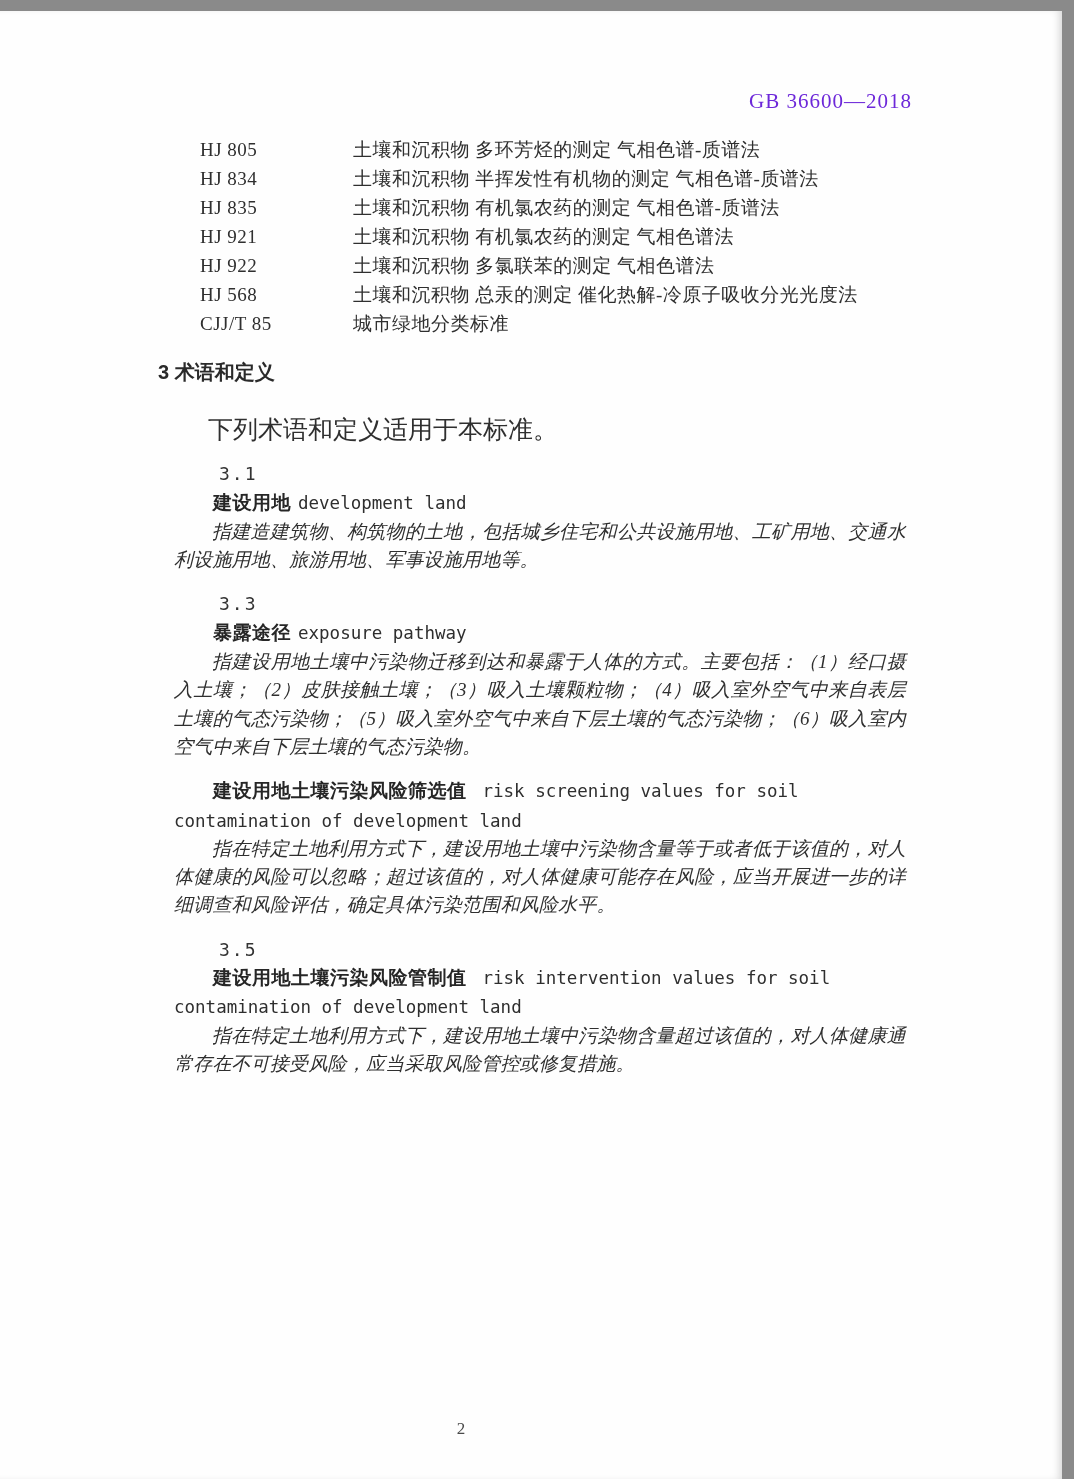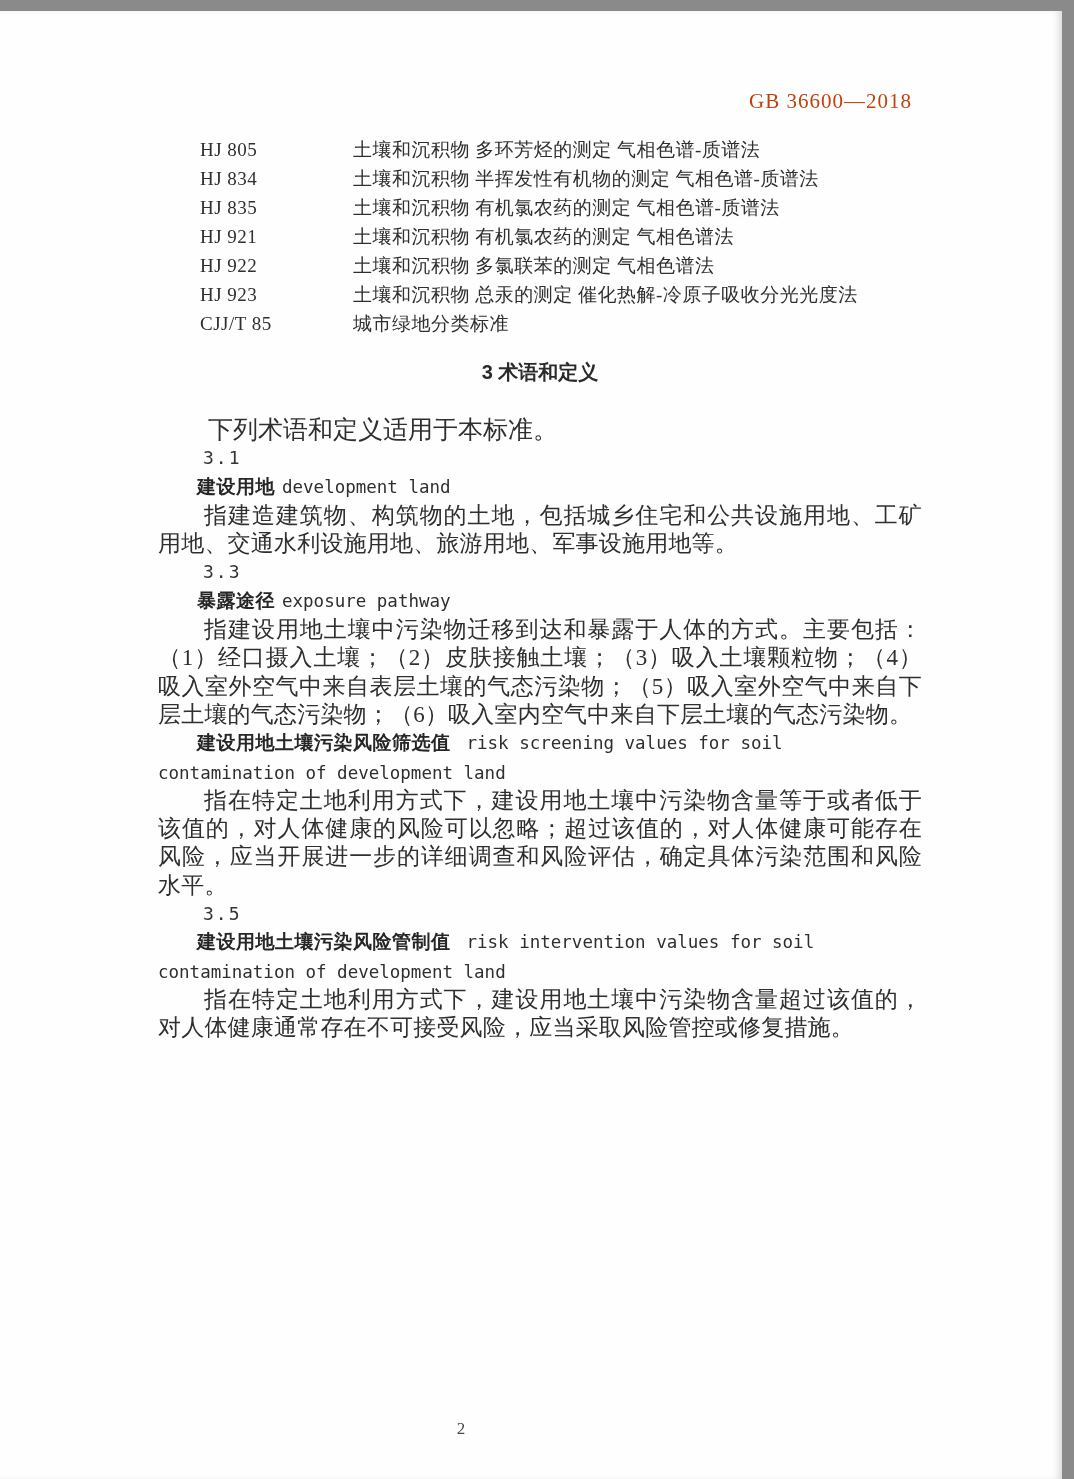--- a/index.html
+++ b/index.html
@@ -30,21 +30,21 @@
     box-shadow: inset -6px 0 8px -4px rgba(0,0,0,0.18);
     box-sizing: border-box;
     padding: 78px 140px 0 158px;
   }
   .doc-header {
     text-align: right;
     padding-right: 10px;
     font-size: 21px;
     line-height: 24px;
     letter-spacing: 1px;
-    color: #c2410c;
+    color: #6d28d9;
     font-family: "Liberation Serif", "DejaVu Serif", serif;
   }
   .references {
     margin-top: 22px;
   }
   .ref-row {
     padding-left: 42px;
     font-size: 19px;
     line-height: 29px;
     white-space: nowrap;
@@ -58,29 +58,28 @@
   .ref-title {
     letter-spacing: 0.5px;
   }
   .sec-heading {
     margin: 21px 0 0 0;
     font-family: "Liberation Sans", "DejaVu Sans", sans-serif;
     font-weight: bold;
     font-size: 20px;
     line-height: 26px;
     color: #2a2a2a;
-    text-align: center;
   }
   .intro {
     margin: 31px 0 0 0;
     font-size: 25px;
     line-height: 28.3px;
     text-indent: 2em;
   }
-  .term-block { margin: 0; }
+  .term-block { margin: 16px; }
   .term-number {
     margin-left: 45px;
     font-family: "DejaVu Sans Mono", monospace;
     font-size: 18px;
     line-height: 28.3px;
     letter-spacing: 2px;
     color: #333;
   }
   .term-number.flush {
     margin-left: 0;
@@ -100,25 +99,26 @@
     font-family: "DejaVu Sans Mono", monospace;
     font-size: 17.5px;
     margin-left: 7px;
     color: #2e2e2e;
   }
   .term-en.wide-gap {
     margin-left: 16px;
   }
   .definition {
     margin: 0;
-    font-size: 23px;
+    font-size: 19px;
     line-height: 28.3px;
     text-indent: 2em;
     text-align: justify;
     letter-spacing: 0.2px;
+    font-style: italic;
   }
   .page-number {
     position: absolute;
     left: 0;
     right: 140px;
     bottom: 40px;
     text-align: center;
     font-size: 17px;
     color: #4a4a4a;
     font-family: "Liberation Serif", "DejaVu Serif", serif;
@@ -142,21 +142,21 @@
       <div class="ref-row">
         <span class="ref-code">HJ 835</span><span class="ref-title">土壤和沉积物  有机氯农药的测定  气相色谱-质谱法</span>
       </div>
       <div class="ref-row">
         <span class="ref-code">HJ 921</span><span class="ref-title">土壤和沉积物  有机氯农药的测定  气相色谱法</span>
       </div>
       <div class="ref-row">
         <span class="ref-code">HJ 922</span><span class="ref-title">土壤和沉积物  多氯联苯的测定  气相色谱法</span>
       </div>
       <div class="ref-row">
-        <span class="ref-code">HJ 923</span><span class="ref-title">土壤和沉积物  总汞的测定  催化热解-冷原子吸收分光光度法</span>
+        <span class="ref-code">HJ 568</span><span class="ref-title">土壤和沉积物  总汞的测定  催化热解-冷原子吸收分光光度法</span>
       </div>
       <div class="ref-row">
         <span class="ref-code">CJJ/T 85</span><span class="ref-title">城市绿地分类标准</span>
       </div>
     </div>
 
     <h2 class="sec-heading">3  术语和定义</h2>
 
     <p class="intro">下列术语和定义适用于本标准。</p>
 

